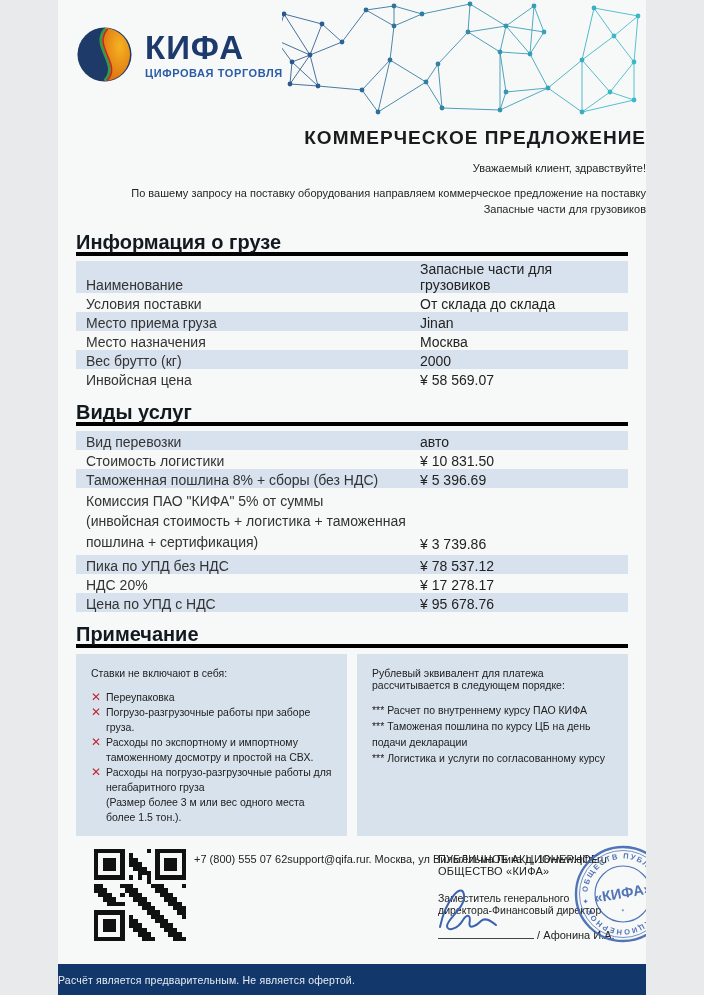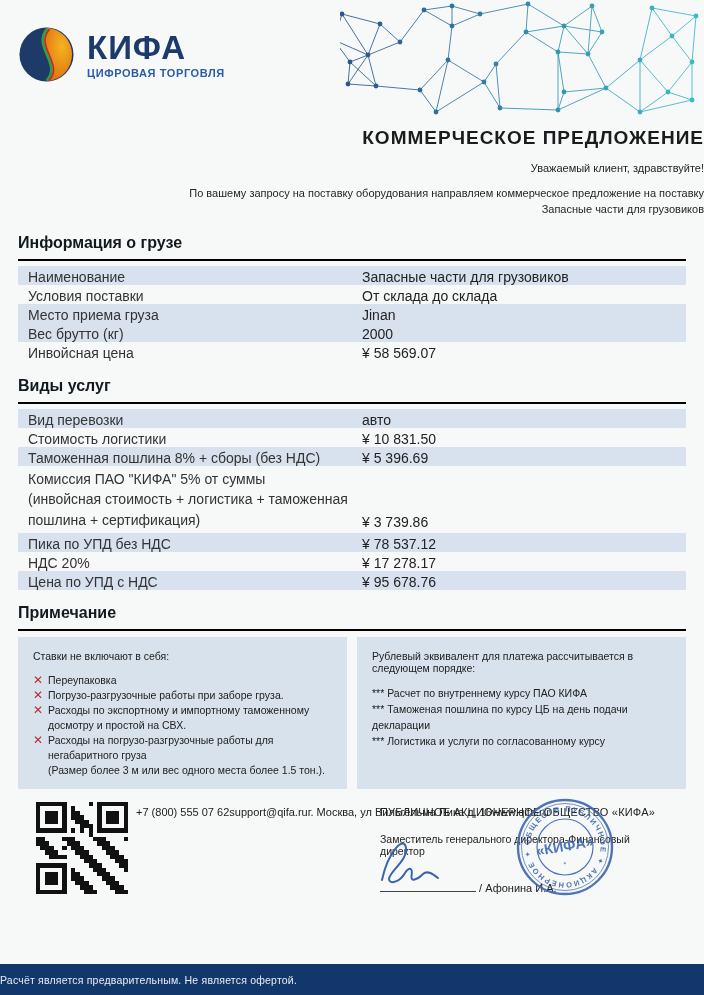--- a/index.html
+++ b/index.html
@@ -1,40 +1,40 @@
 <!DOCTYPE html>
 <html lang="ru"><head>
 <meta charset="utf-8">
 <style>
   * { margin:0; padding:0; box-sizing:border-box; }
   html,body { background:#e9eaeb; }
   body { font-family:"Liberation Sans","DejaVu Sans",sans-serif; }
   .page {
-    position:relative; width:704px; height:995px; margin:0 auto;
+    position:relative; width:588px; height:995px; margin:0 auto;
     background:#f7f8f8; overflow:hidden; color:#222;
   }
   
   .header { position:relative; height:115px; }
   .mesh { position:absolute; top:0; right:0; width:364px; height:118px; }
   .logo { position:absolute; left:18px; top:26px; display:flex; align-items:center; }
   .logo-mark { width:57px; height:57px; }
   .logo-text { margin-left:12px; }
   .logo-name { font-size:33px; font-weight:bold; color:#1d3a6d; letter-spacing:1px; line-height:1; }
   .logo-tagline { font-size:11px; font-weight:bold; color:#2a5ba6; letter-spacing:0.6px; margin-top:3px; }
   
   .intro { text-align:right;padding-left:20px; }
   .doc-title { margin-top:12px; font-size:19px; font-weight:bold; letter-spacing:1px; color:#1b1b1d; }
   .greeting { margin-top:13px; font-size:11px; color:#252525; }
   .intro-line1 { margin-top:13px; font-size:11px; color:#252525; }
   .intro-line2 { margin-top:4px; font-size:11px; color:#252525; }
   
   .content { padding:0 18px; }
   .section-heading {
-    font-size:16px; font-weight:bold; color:#12191f;
-    padding-bottom:7px; border-bottom:2px solid #000000; line-height:19px;
+    font-size:20px; font-weight:bold; color:#12191f;
+    border-bottom:4px solid #000000; line-height:19px;
   }
   .s1 { margin-top:18px; } .s2 { margin-top:15px; } .s3 { margin-top:13px; }
   .kv-table { margin-top:5px; }
   .kv-row { display:flex; align-items:flex-end; padding:0 10px; min-height:19px; font-size:14px; color:#333; }
   .kv-row.blue { background:#d8e2ee; }
   .kv-row .k { flex:0 0 334px; padding-right:8px; }
   .kv-row .v { flex:1; color:#222; }
   .kv-row.tall { padding-top:3px; padding-bottom:3px; }
   .kv-row.tall .k { line-height:1.45; }
   
@@ -210,20 +210,24 @@
           <span class="k">Наименование</span>
           <span class="v">Запасные части для грузовиков</span>
         </div>
         <div class="kv-row">
           <span class="k">Условия поставки</span>
           <span class="v">От склада до склада</span>
         </div>
         <div class="kv-row blue">
           <span class="k">Место приема груза</span>
           <span class="v">Jinan</span>
+        </div>
+        <div class="kv-row">
+          <span class="k">Место назначения</span>
+          <span class="v">Москва</span>
         </div>
         <div class="kv-row blue">
           <span class="k">Вес брутто (кг)</span>
           <span class="v">2000</span>
         </div>
         <div class="kv-row">
           <span class="k">Инвойсная цена</span>
           <span class="v">¥ 58 569.07</span>
         </div>
       </div>

